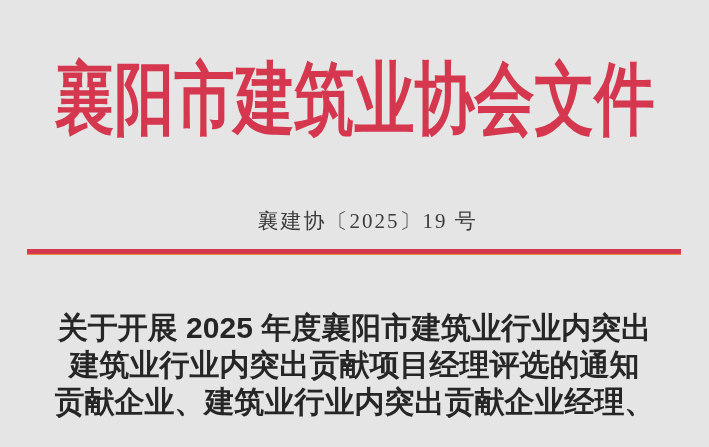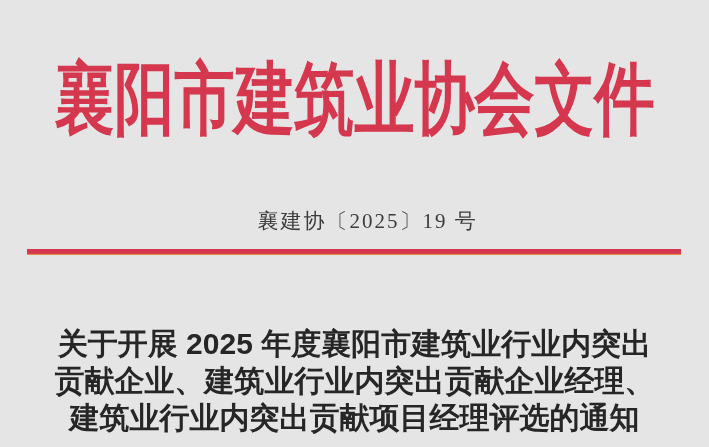--- a/index.html
+++ b/index.html
@@ -54,21 +54,21 @@
     background: linear-gradient(
       to bottom,
       var(--header_red, #d5384e) 0%,
       var(--header_red, #d5384e) 72%,
       var(--divider_accent, #e8a93c) 100%
     );
   }
   
   .doc-title {
     position: absolute;
-    top: 325px;
+    top: 309px;
     left: 0;
     width: 100%;
     text-align: center;
     font-family: "Liberation Sans", "DejaVu Sans", sans-serif;
     font-weight: 700;
     font-size: 30px;
     line-height: 37px;
     color: var(--title_color, #262626);
   }
   .title-line {
@@ -81,17 +81,17 @@
 <div class="page">
 
   <div class="header-title">襄阳市建筑业协会文件</div>
 
   <div class="doc-number">襄建协〔2025〕19 号</div>
 
   <div class="red-divider"></div>
 
   <div class="doc-title">
     <div class="title-line">关于开展 2025 年度襄阳市建筑业行业内突出</div>
+    <div class="title-line">建筑业行业内突出贡献项目经理评选的通知</div>
     <div class="title-line">贡献企业、建筑业行业内突出贡献企业经理、</div>
-    <div class="title-line">建筑业行业内突出贡献项目经理评选的通知</div>
   </div>
 
 </div>
 
 </body></html>

